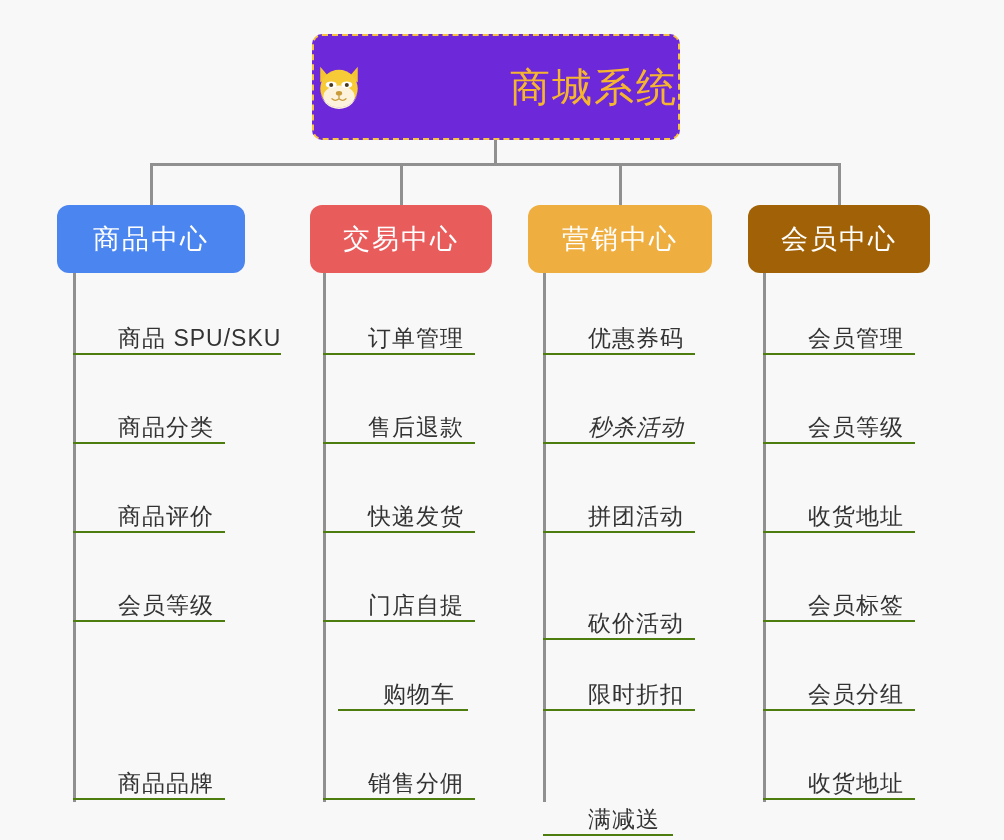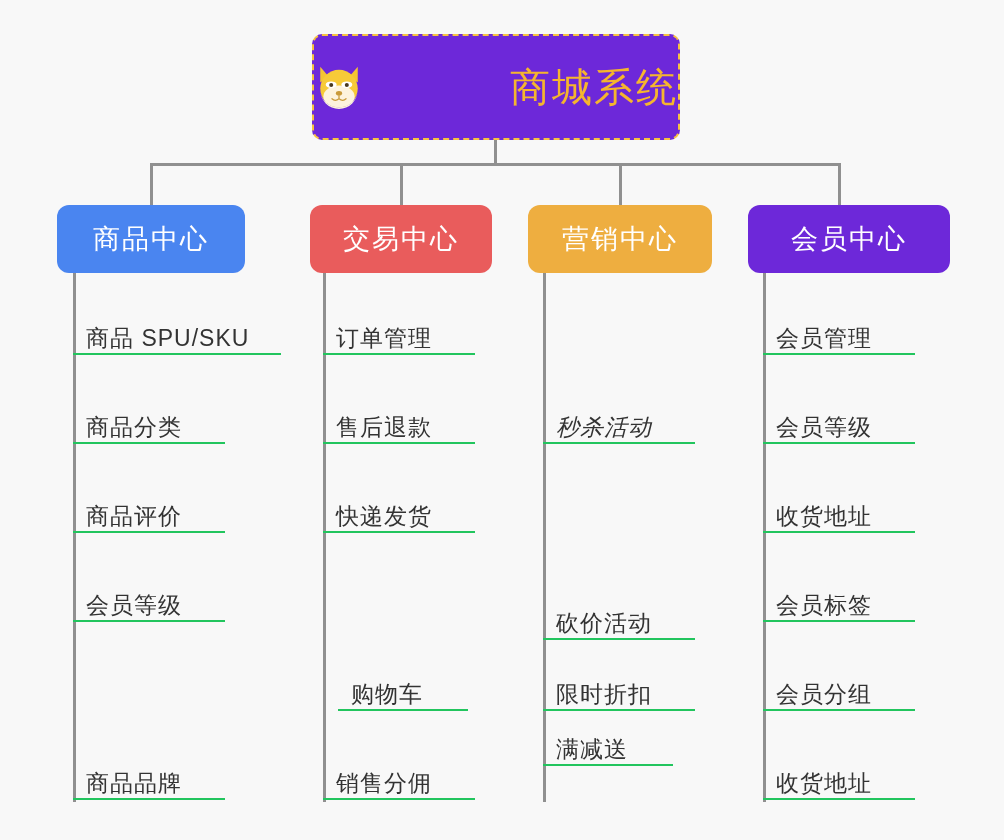--- a/index.html
+++ b/index.html
@@ -80,25 +80,25 @@
     width: 3px;
     background: #909090;
     top: 273px;
   }
 
   
   .leaf {
     position: absolute;
     height: 46px;
     box-sizing: border-box;
-    border-bottom: 2px solid #22c55e;
+    border-bottom: 2px solid #4d7c0f;
     display: flex;
     align-items: flex-end;
     justify-content: flex-start;
-    padding-left: 13px;
+    padding-left: 45px;
     padding-bottom: 3px;
     text-align: right;
   }
   .leaf-label {
     font-size: 23px;
     color: #333333;
     white-space: nowrap;
     letter-spacing: 1px;
     line-height: 1.05;
   }
@@ -135,21 +135,21 @@
 
   <div class="cat-box" style="left:57px; width:188px; background:#4a85f0;">
     <span>商品中心</span>
   </div>
   <div class="cat-box" style="left:310px; width:182px; background:#e95c5c;justify-content:center;">
     <span>交易中心</span>
   </div>
   <div class="cat-box" style="left:528px; width:184px; background:#eeae40;">
     <span>营销中心</span>
   </div>
-  <div class="cat-box" style="left:748px; width:202px; background:#6d28d9;">
+  <div class="cat-box" style="left:748px; width:182px; background:#a16207;">
     <span>会员中心</span>
   </div>
 
   <div class="spine" style="left:73px; height:529px;"></div>
   <div class="spine" style="left:323px; height:529px;"></div>
   <div class="spine" style="left:543px; height:529px;"></div>
   <div class="spine" style="left:763px; height:529px;"></div>
 
   <div class="leaf" style="left:73px; width:208px; top:309px;">
     <span class="leaf-label">商品 SPU/SKU</span>
@@ -169,37 +169,46 @@
 
   <div class="leaf" style="left:323px; width:152px; top:309px;">
     <span class="leaf-label">订单管理</span>
   </div>
   <div class="leaf" style="left:323px; width:152px; top:398px;">
     <span class="leaf-label">售后退款</span>
   </div>
   <div class="leaf" style="left:323px; width:152px; top:487px;">
     <span class="leaf-label">快递发货</span>
   </div>
+  <div class="leaf" style="left:323px; width:152px; top:576px;">
+    <span class="leaf-label">门店自提</span>
+  </div>
   <div class="leaf" style="left:338px; width:130px; top:665px;">
     <span class="leaf-label">购物车</span>
   </div>
   <div class="leaf" style="left:323px; width:152px; top:754px;">
     <span class="leaf-label">销售分佣</span>
   </div>
 
+  <div class="leaf" style="left:543px; width:152px; top:309px;">
+    <span class="leaf-label">优惠券码</span>
+  </div>
   <div class="leaf" style="left:543px; width:152px; top:398px;font-style:italic;">
     <span class="leaf-label">秒杀活动</span>
   </div>
+  <div class="leaf" style="left:543px; width:152px; top:487px;">
+    <span class="leaf-label">拼团活动</span>
+  </div>
   <div class="leaf" style="left:543px; width:152px; top:594px;">
     <span class="leaf-label">砍价活动</span>
   </div>
   <div class="leaf" style="left:543px; width:152px; top:665px;">
     <span class="leaf-label">限时折扣</span>
   </div>
-  <div class="leaf" style="left:543px; width:130px; top:720px;">
+  <div class="leaf" style="left:543px; width:130px; top:790px;">
     <span class="leaf-label">满减送</span>
   </div>
 
   <div class="leaf" style="left:763px; width:152px; top:309px;">
     <span class="leaf-label">会员管理</span>
   </div>
   <div class="leaf" style="left:763px; width:152px; top:398px;">
     <span class="leaf-label">会员等级</span>
   </div>
   <div class="leaf" style="left:763px; width:152px; top:487px;">

